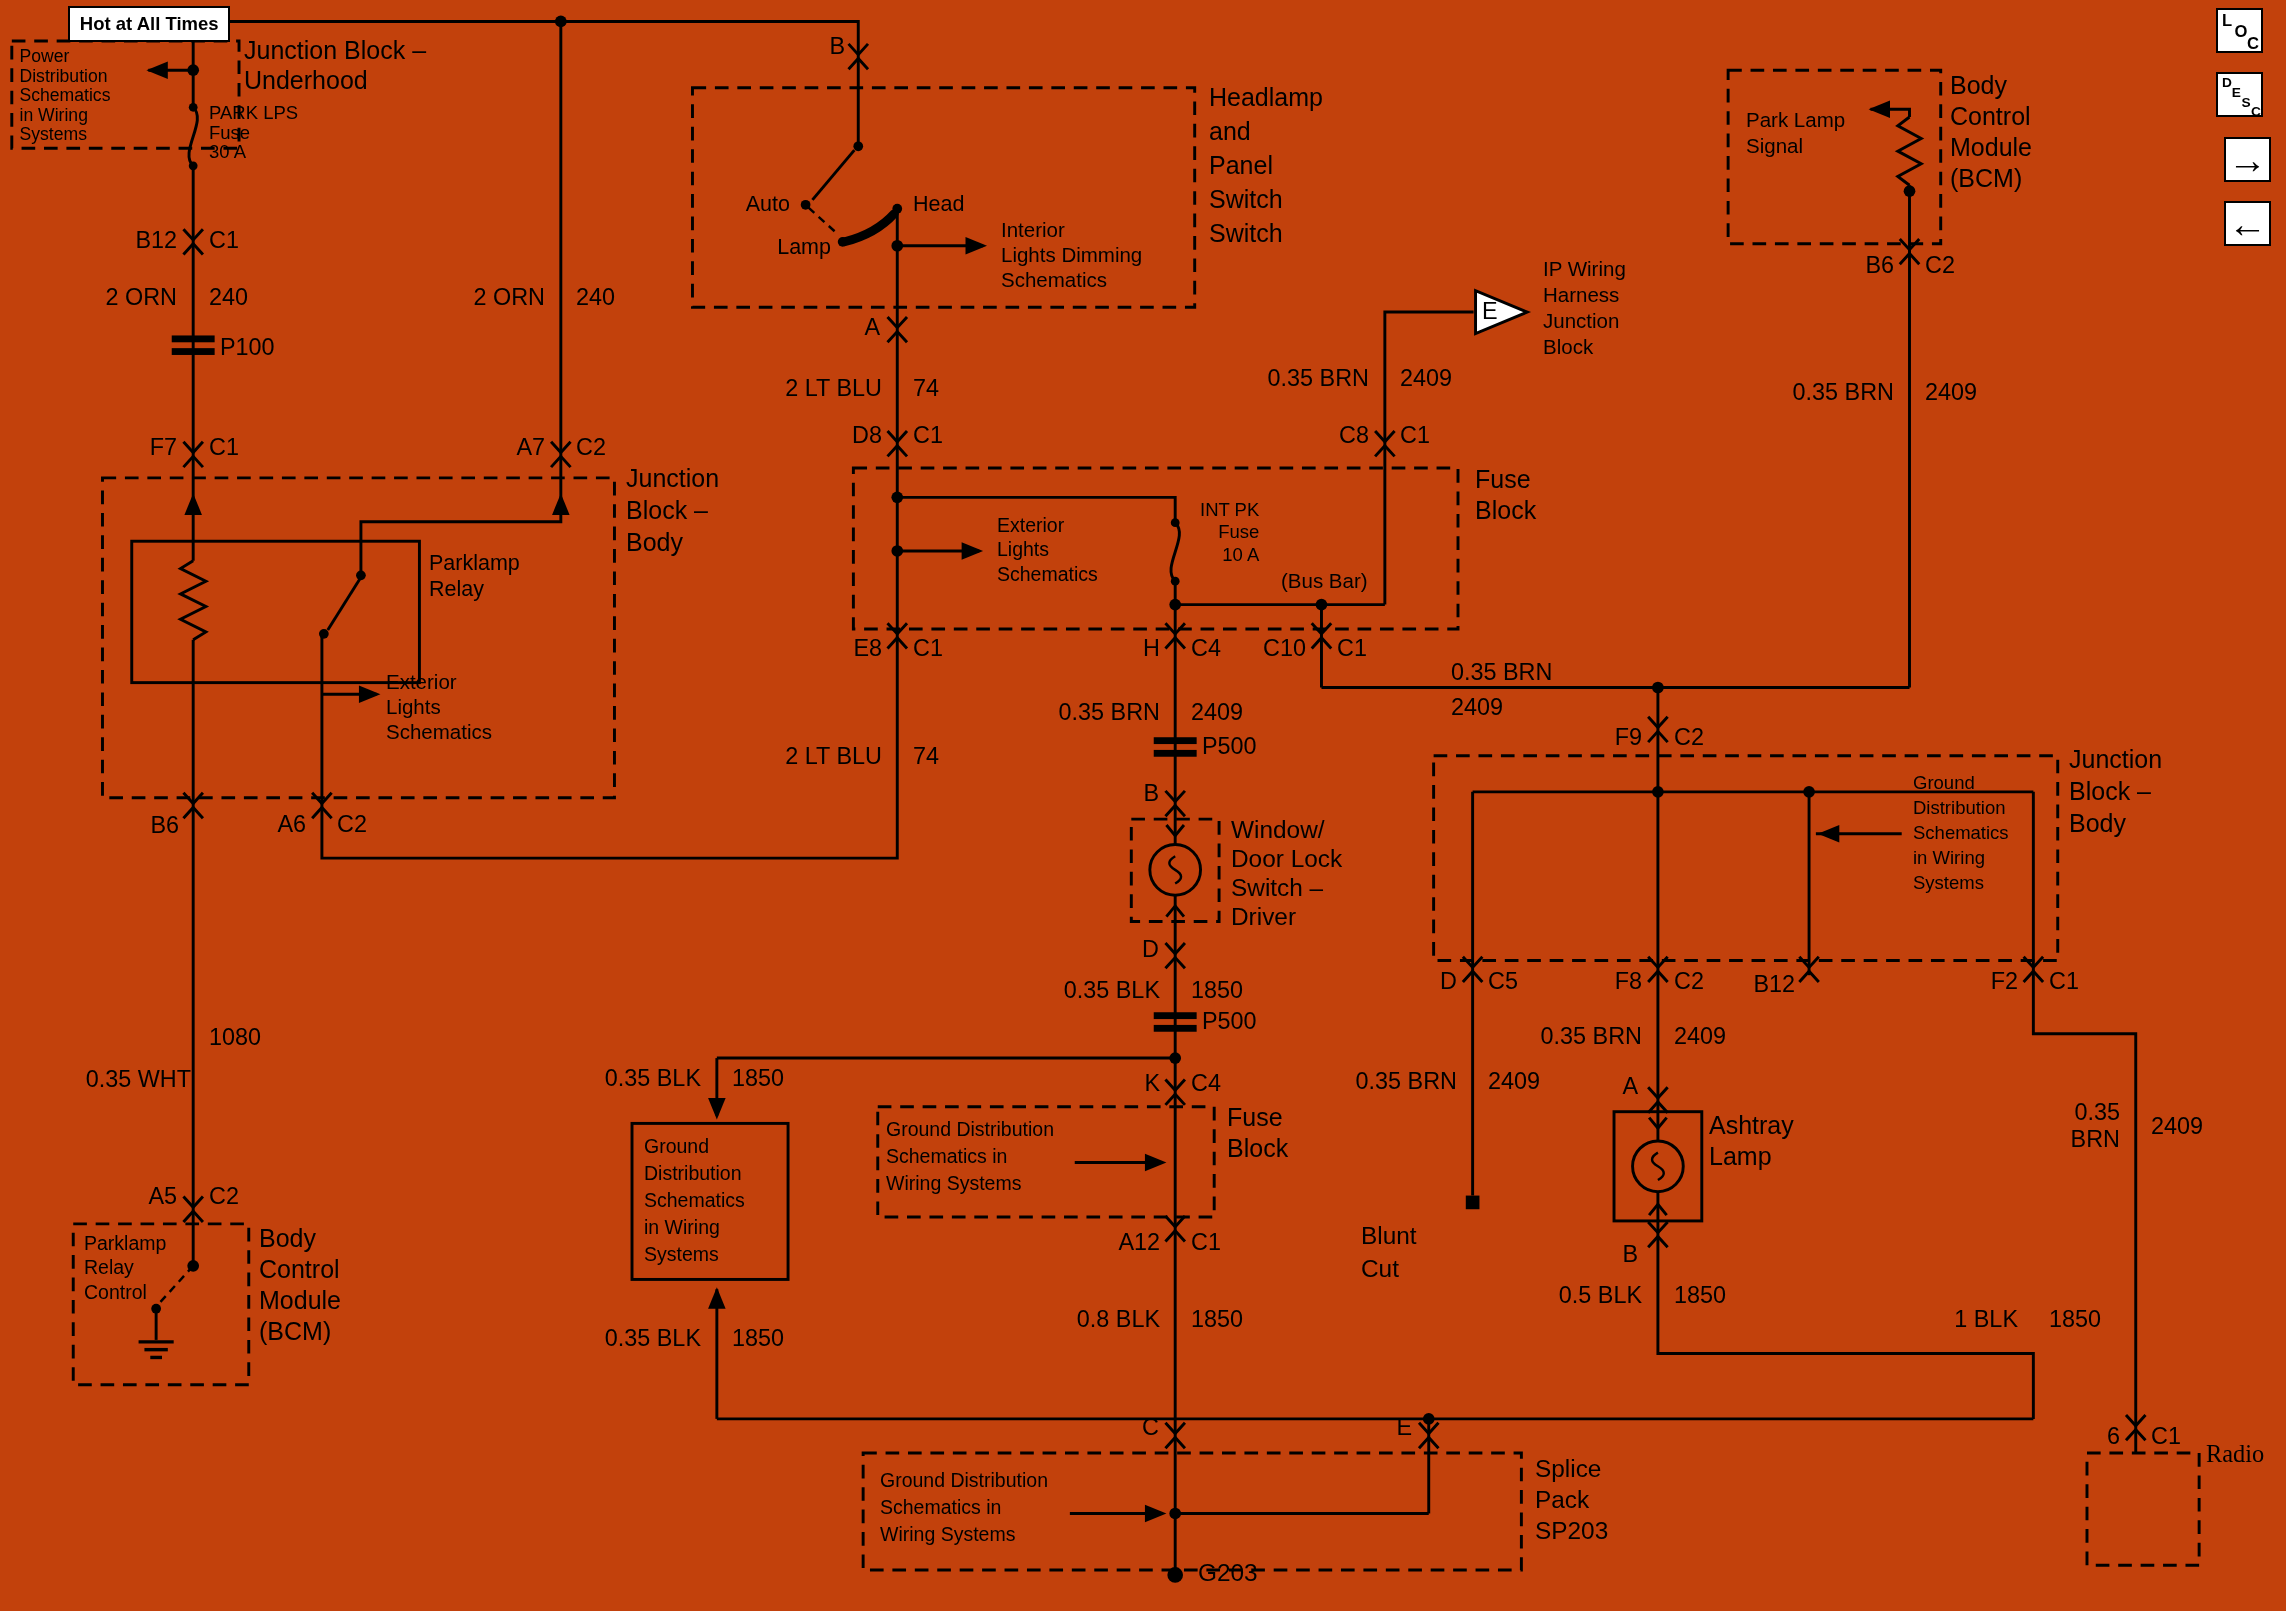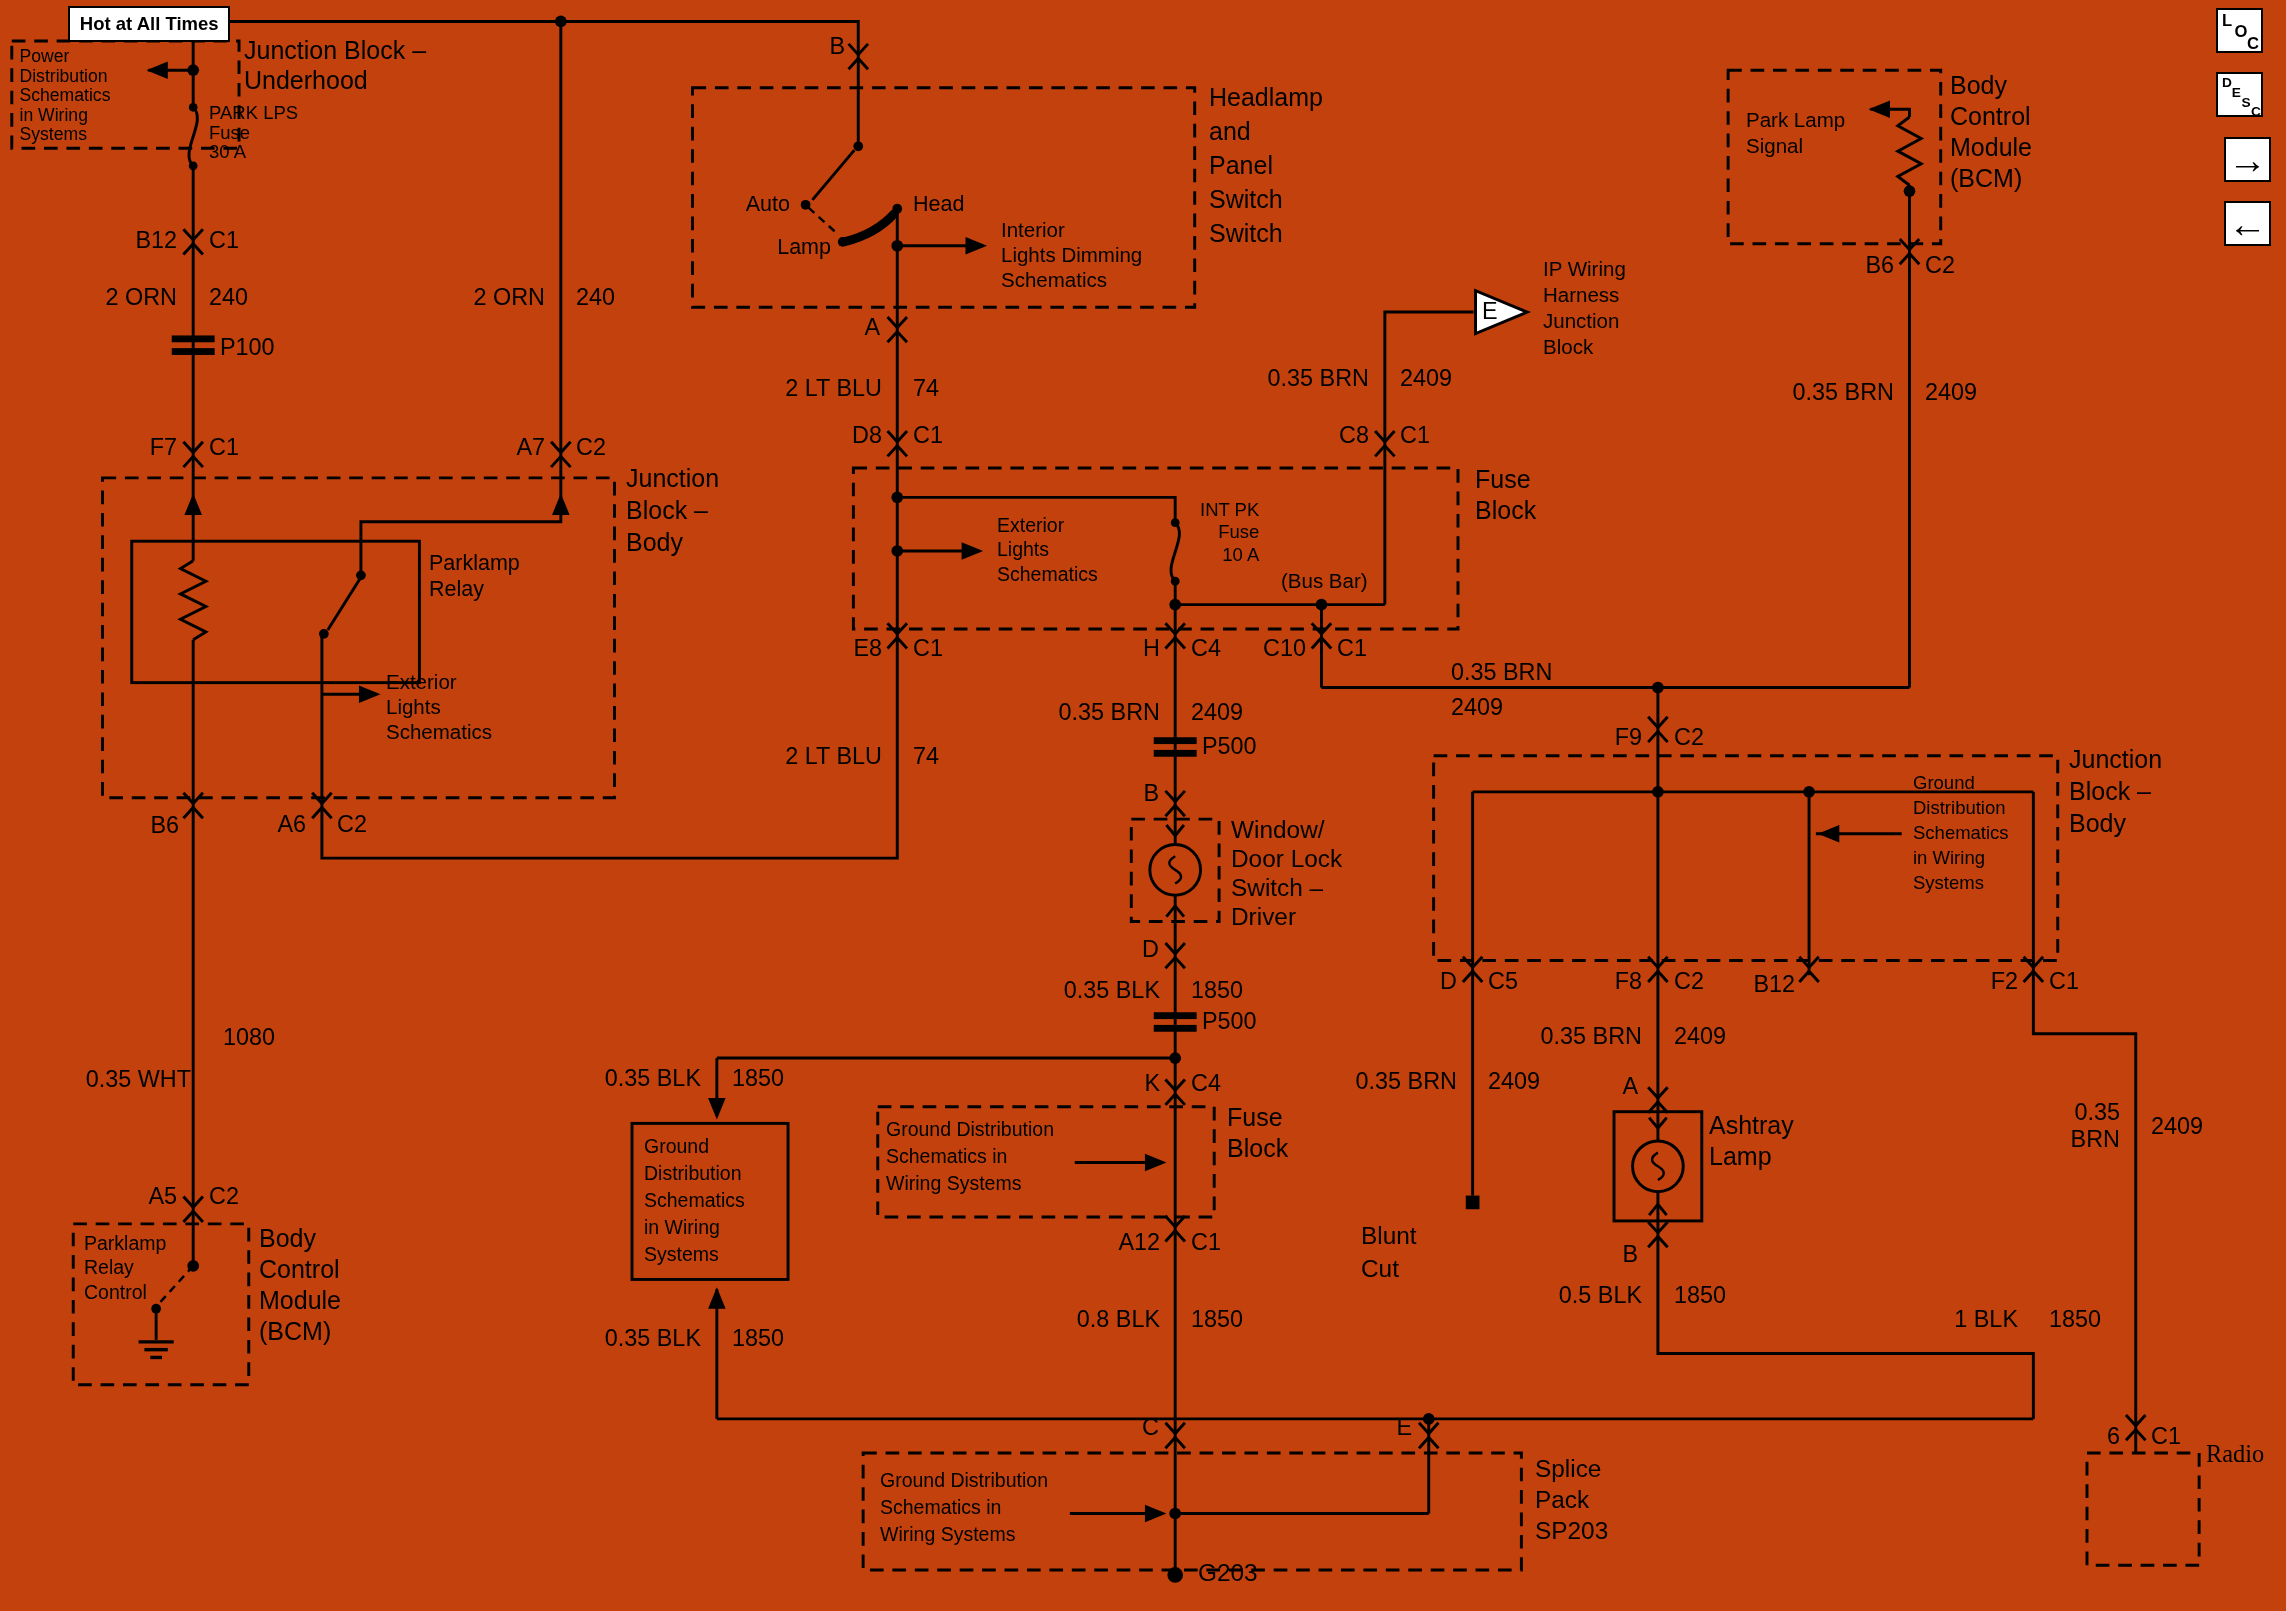--- a/index.html
+++ b/index.html
@@ -457,21 +457,21 @@
       </div>
       <div class="pairL" style="left: 177px; top: 1196px;">
         <div>A5</div>
       </div>
       <div class="pairR" style="left: 209px; top: 1196px;">
         <div>C2</div>
       </div>
       <div class="pairL" style="left: 191px; top: 1037px; margin-top: 42px;">
         <div>0.35 WHT</div>
       </div>
-      <div class="pairR" style="left: 223px; top: 1037px;">
+      <div class="pairR" style="left: 209px; top: 1037px;">
         <div>1080</div>
       </div>
       <div class="pairL" style="left: 882px; top: 388px;">
         <div>2 LT BLU</div>
       </div>
       <div class="pairR" style="left: 913px; top: 388px;">
         <div>74</div>
       </div>
       <div class="pairL" style="left: 882px; top: 435px;">
         <div>D8</div>

